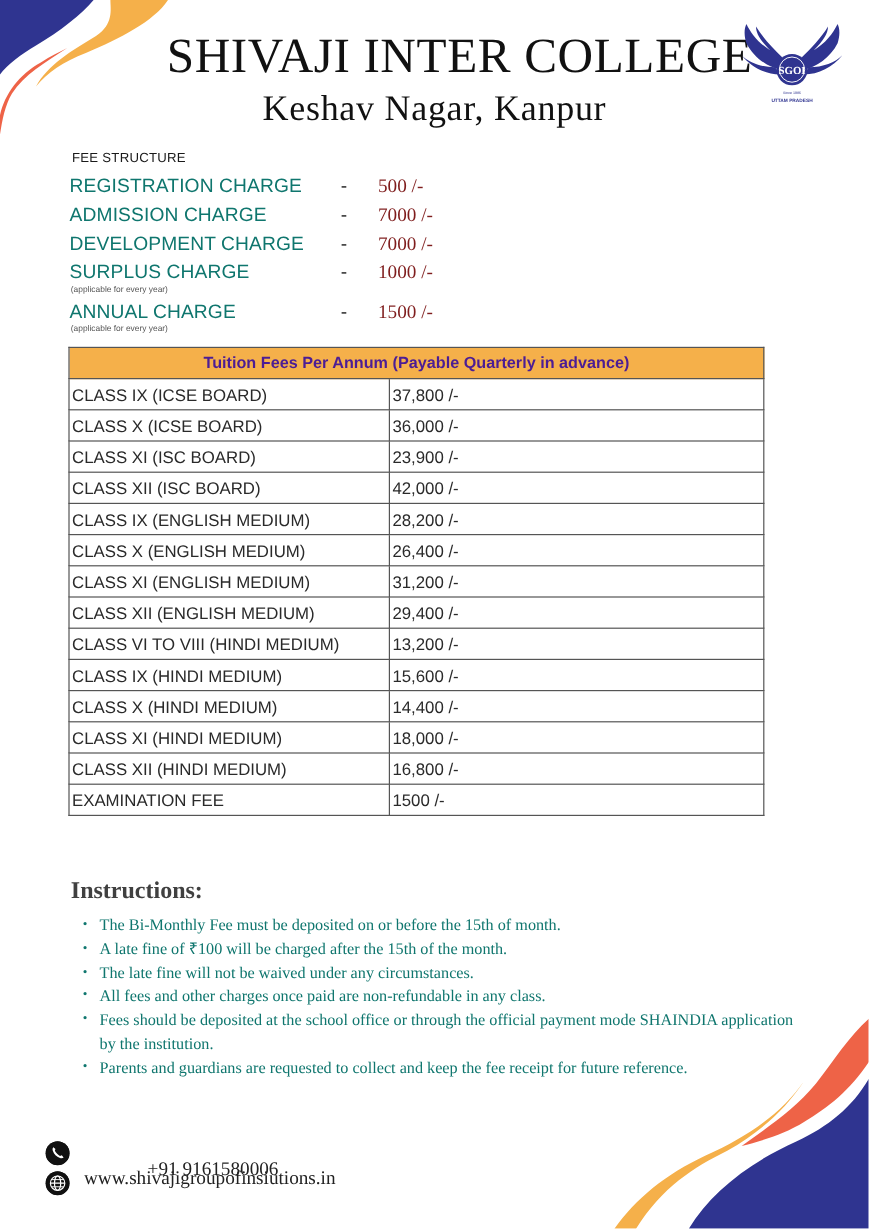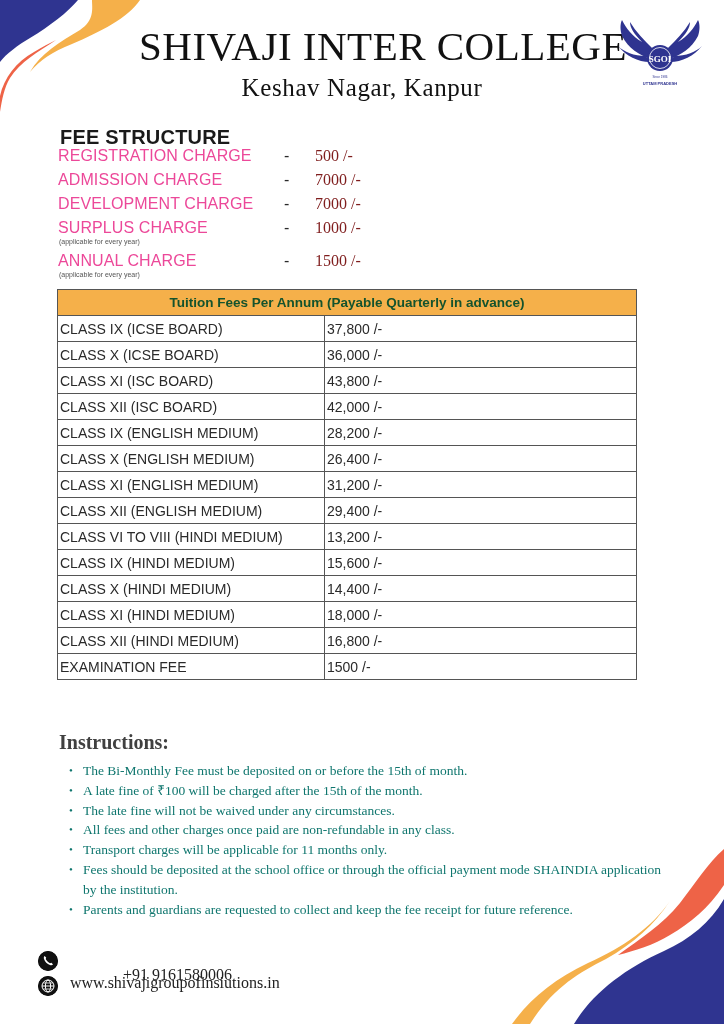--- a/index.html
+++ b/index.html
@@ -2,35 +2,35 @@
 <html><head>
   <meta charset="utf-8">
   <style>
     html, body { margin: 0; padding: 0; }
     body { width: 724px; height: 1024px; position: relative; background: #ffffff; overflow: hidden; font-family: "Liberation Sans", sans-serif; color: #1a1a1a; }
     .deco { position: absolute; }
     .deco-tl { left: 0; top: 0; width: 160px; height: 115px; }
     .deco-br { right: 0; bottom: 0; width: 230px; height: 185px; }
 
     .college-title { position: absolute; left: 0; width: 724px; top: 22px; text-align: center; font-family: "Liberation Serif", serif; font-size: 41px; letter-spacing: 0.5px; color: #111; margin: 0; font-weight: normal; padding-left: 21px; }
-    .college-sub { position: absolute; left: 0; width: 724px; top: 74px; text-align: center; font-family: "Liberation Serif", serif; font-size: 25px; letter-spacing: 0.6px; color: #111; }
+    .college-sub { position: absolute; left: 0; width: 724px; top: 74px; text-align: center; font-family: "Liberation Serif", serif; font-size: 30px; letter-spacing: 0.6px; color: #111; }
 
     .logo { position: absolute; left: 612px; top: 18px; width: 96px; height: 74px; }
 
-    .fee-heading { position: absolute; left: 60px; top: 126px; font-size: 20px; font-weight: bold; letter-spacing: 0.2px; }
+    .fee-heading { position: absolute; left: 60px; top: 126px; font-size: 11px; font-weight: normal; letter-spacing: 0.2px; }
     .fee-list { position: absolute; left: 58px; top: 147px; width: 400px; }
     .fee-row { position: relative; height: 24px; }
     .fee-row.has-note { height: 33px; }
-    .fee-label { position: absolute; left: 0; top: 0; font-size: 16px; color: #ec4899; letter-spacing: 0.1px; }
+    .fee-label { position: absolute; left: 0; top: 0; font-size: 16px; color: #0f766e; letter-spacing: 0.1px; }
     .fee-note { position: absolute; left: 1px; top: 19px; font-size: 7px; color: #555; }
     .fee-dash { position: absolute; left: 226px; top: 0; font-size: 16px; color: #2a2a2a; }
     .fee-amount { position: absolute; left: 257px; top: 0; font-size: 16px; color: #7f1d1d; font-family: Liberation Serif, serif; }
 
     .tuition-table { position: absolute; left: 57px; top: 289px; width: 580px; border-collapse: collapse; font-size: 14px; color: #2a2a2a; }
-    .tuition-table th { background: #f5b04a; height: 25px; border: 1.5px solid #555; font-size: 13.5px; font-weight: bold; color: #14532d; padding: 0; text-align: center; }
+    .tuition-table th { background: #f5b04a; height: 25px; border: 1.5px solid #555; font-size: 13.5px; font-weight: bold; color: #4c1d95; padding: 0; text-align: center; }
     .tuition-table td { height: 25px; border: 1.5px solid #555; padding: 0 0 0 2px; white-space: nowrap; }
     .tuition-table td.c1 { width: 264px; }
 
     .instr-heading { position: absolute; left: 59px; top: 731px; font-family: "Liberation Serif", serif; font-size: 20px; font-weight: bold; color: #404040; }
     .instr-list { position: absolute; left: 66px; top: 761px; width: 600px; margin: 0; padding: 0; list-style: none; font-family: "Liberation Serif", serif; font-size: 13.5px; color: #0f766e; }
     .instr-list li { position: relative; padding-left: 17px; line-height: 19.8px; }
     .instr-list li::before { content: "•"; position: absolute; left: 3px; top: 0; font-size: 11px; }
 
     .contact { position: absolute; left: 38px; font-family: "Liberation Serif", serif; font-size: 16px; color: #222; }
     .contact-phone { top: 949px; }
@@ -113,21 +113,21 @@
     <tr>
         <td class="c1">CLASS IX (ICSE BOARD)</td>
         <td>37,800 /-</td>
       </tr>
     <tr>
         <td class="c1">CLASS X (ICSE BOARD)</td>
         <td>36,000 /-</td>
       </tr>
     <tr>
         <td class="c1">CLASS XI (ISC BOARD)</td>
-        <td>43,800 /-</td>
+        <td>23,900 /-</td>
       </tr>
     <tr>
         <td class="c1">CLASS XII (ISC BOARD)</td>
         <td>42,000 /-</td>
       </tr>
     <tr>
         <td class="c1">CLASS IX (ENGLISH MEDIUM)</td>
         <td>28,200 /-</td>
       </tr>
     <tr>
@@ -168,21 +168,20 @@
       </tr>
   </tbody>
 </table>
 
 <div class="instr-heading">Instructions:</div>
 <ul class="instr-list">
   <li>The Bi-Monthly Fee must be deposited on or before the 15th of month.</li>
   <li>A late fine of ₹100 will be charged after the 15th of the month.</li>
   <li>The late fine will not be waived under any circumstances.</li>
   <li>All fees and other charges once paid are non-refundable in any class.</li>
-  <li>Transport charges will be applicable for 11 months only.</li>
   <li>Fees should be deposited at the school office or through the official payment mode SHAINDIA application by the institution.</li>
   <li>Parents and guardians are requested to collect and keep the fee receipt for future reference.</li>
 </ul>
 
 <div class="contact contact-phone">
   <svg class="ic" viewBox="0 0 20 20">
     <circle cx="10" cy="10" r="10" fill="#111"></circle>
     <path d="M6.5,5 C6,5.5 5.5,6.5 6,8 C7,11 9,13 12,14 C13.5,14.5 14.5,14 15,13.5 L13.5,11.8 L12,12.3 C10.5,11.5 8.5,9.5 7.7,8 L8.2,6.5 Z" fill="#fff"></path>
   </svg>
   <span class="txt">+91 9161580006</span>

